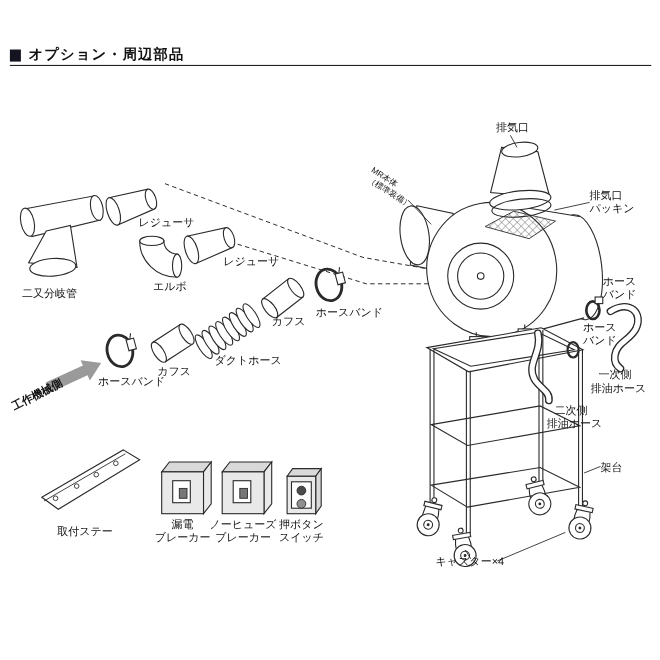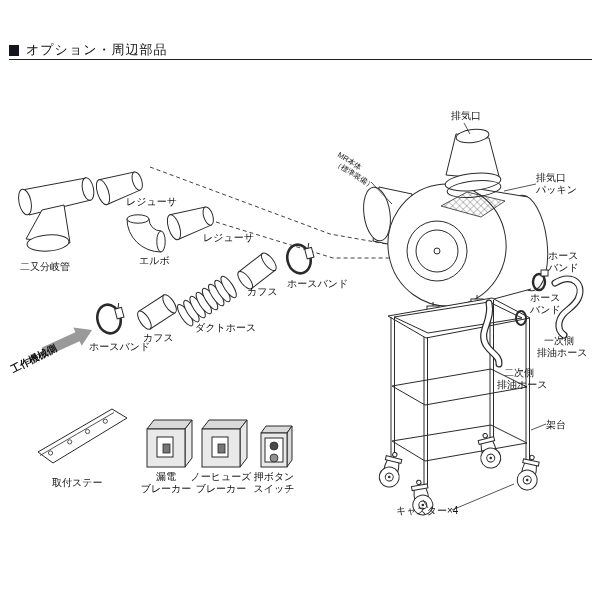--- a/index.html
+++ b/index.html
@@ -1,20 +1,20 @@
 <!DOCTYPE html>
 <html><head>
 <meta charset="utf-8">
 <style>
   html,body{margin:0;padding:0;background:#fff;}
   #page{position:relative;width:600px;height:600px;background:#fff;overflow:hidden;
         font-family:"Liberation Sans","DejaVu Sans",sans-serif;}
   #hdr{position:absolute;left:9px;top:41px;right:8px;display:flex;align-items:center;gap:7px;}
   #hdr .sq{width:10px;height:11px;background:#141420;flex:0 0 auto;}
-  #hdr h1{margin:0;font-size:13px;font-weight:normal;color:#111;letter-spacing:1px;}
+  #hdr h1{margin:0;font-size:13px;font-weight:bold;color:#111;letter-spacing:1px;}
   #rule{position:absolute;left:9px;right:8px;top:59px;border-top:1px solid #222;}
   svg{position:absolute;left:0;top:0;}
   .pt{fill:#fff;stroke:#2a2a2a;stroke-width:1;}
   .ptg{fill:#e9e9e9;stroke:#2a2a2a;stroke-width:1;}
   .ptm{fill:#d9d9d9;stroke:#2a2a2a;stroke-width:1;}
   .ln{fill:none;stroke:#2a2a2a;stroke-width:1;}
   .thin{fill:none;stroke:#2a2a2a;stroke-width:0.8;}
   .dash{fill:none;stroke:#2a2a2a;stroke-width:0.9;stroke-dasharray:4 3;}
   .to{fill:none;stroke:#2a2a2a;stroke-width:7;stroke-linecap:round;}
   .ti{fill:none;stroke:#fff;stroke-width:4.6;stroke-linecap:round;}

